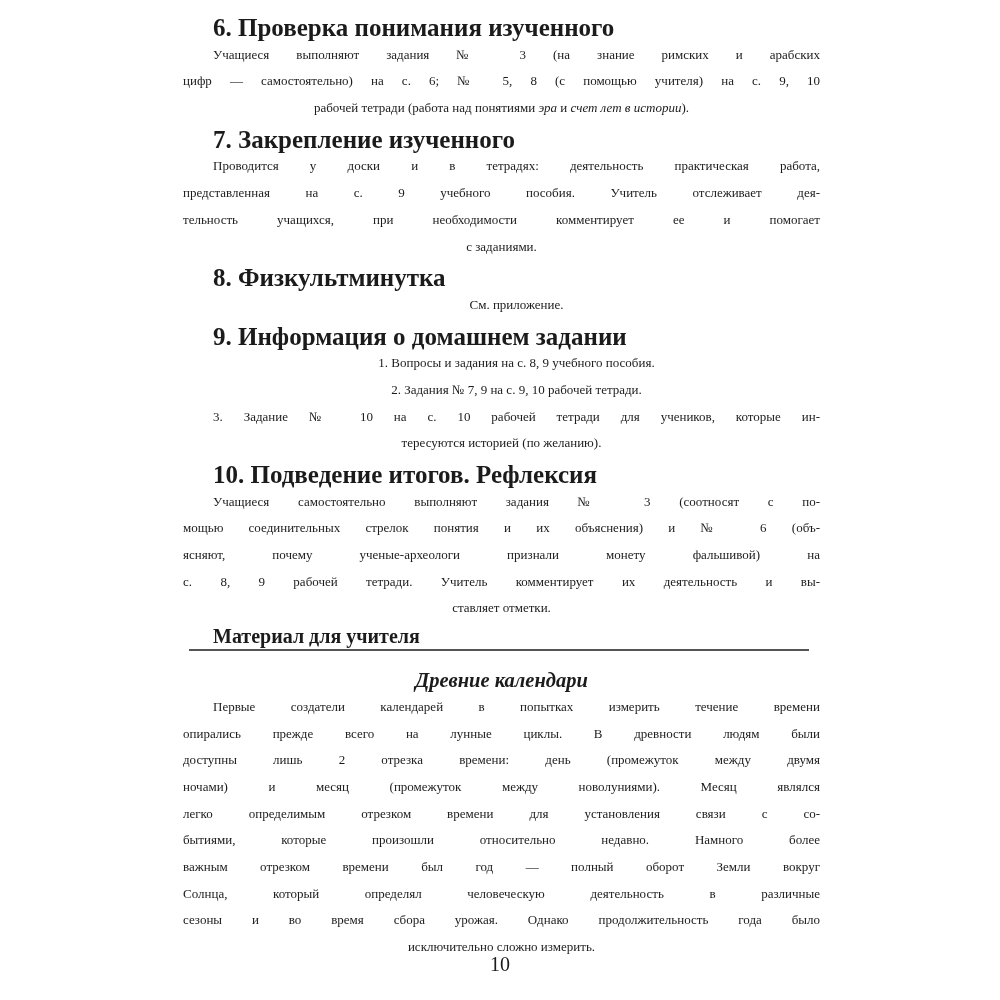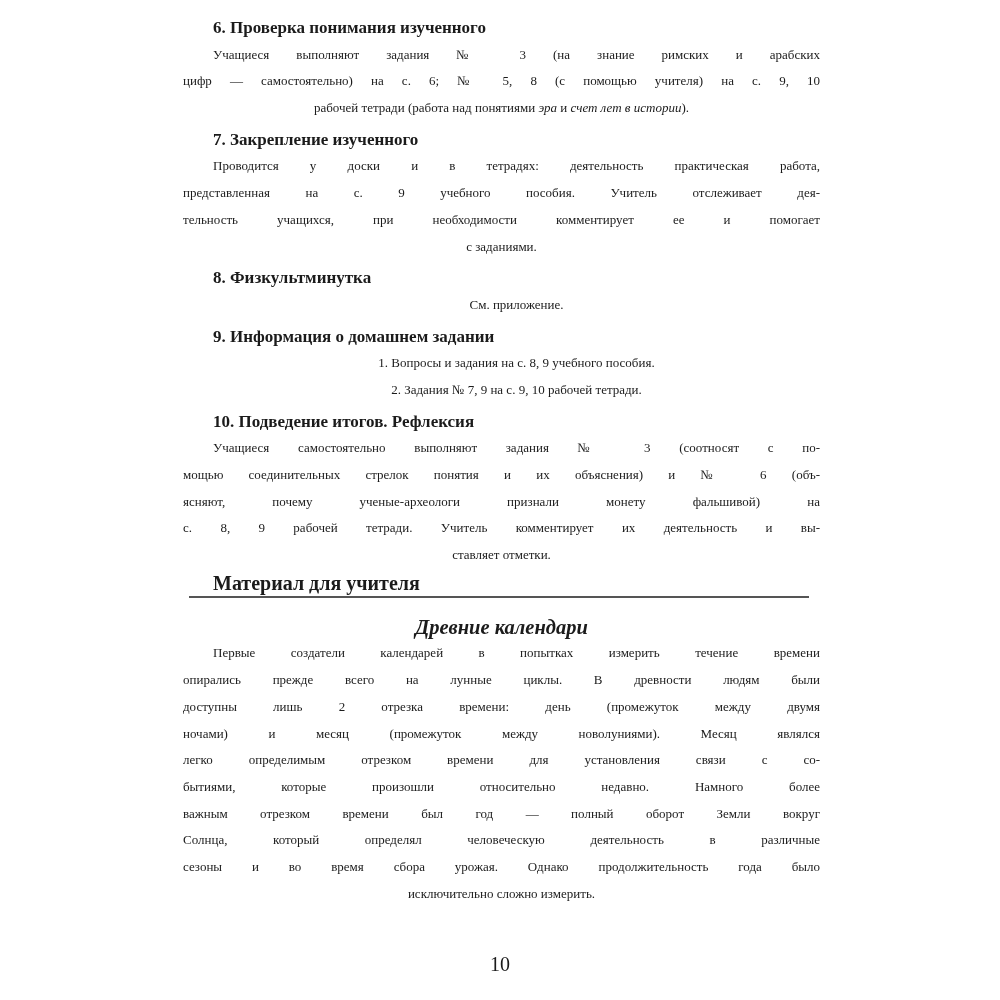--- a/index.html
+++ b/index.html
@@ -25,21 +25,21 @@
     overflow: hidden;
     text-align: justify;
   }
   .line::after { content: ""; display: inline-block; width: 100%; height: 0; }
   .line.last { text-align: center; }
   .line.last::after { content: none; }
   .line.indent { text-indent: 30px; }
   .it { font-style: italic; }
   .heading {
     font-weight: bold;
-    font-size: 17px;
+    font-size: 25px;
     line-height: 26.7px;
     height: 26.7px;
     margin-top: 5px;
     text-indent: 30px;
     white-space: nowrap;
   }
   .rule-header {
     font-family: Liberation Serif, serif;
     font-weight: bold;
     font-size: 20px;
@@ -91,20 +91,24 @@
     <div class="paragraph">
       <div class="line indent last"><span>См. приложение.</span></div>
     </div>
     <div class="heading">9. Информация о домашнем задании</div>
     <div class="paragraph">
       <div class="line indent last"><span>1. Вопросы и задания на с. 8, 9 учебного пособия.</span></div>
     </div>
     <div class="paragraph">
       <div class="line indent last"><span>2. Задания № 7, 9 на с. 9, 10 рабочей тетради.</span></div>
     </div>
+    <div class="paragraph">
+      <div class="line indent"><span>3. Задание № 10 на с. 10 рабочей тетради для учеников, которые ин-</span></div>
+      <div class="line last"><span>тересуются историей (по желанию).</span></div>
+    </div>
     <div class="heading">10. Подведение итогов. Рефлексия</div>
     <div class="paragraph">
       <div class="line indent"><span>Учащиеся самостоятельно выполняют задания № 3 (соотносят с по-</span></div>
       <div class="line"><span>мощью соединительных стрелок понятия и их объяснения) и № 6 (объ-</span></div>
       <div class="line"><span>ясняют, почему ученые-археологи признали монету фальшивой) на</span></div>
       <div class="line"><span>с. 8, 9 рабочей тетради. Учитель комментирует их деятельность и вы-</span></div>
       <div class="line last"><span>ставляет отметки.</span></div>
     </div>
     <div class="rule-header">Материал для учителя</div>
     <div class="subheading">Древние календари</div>

